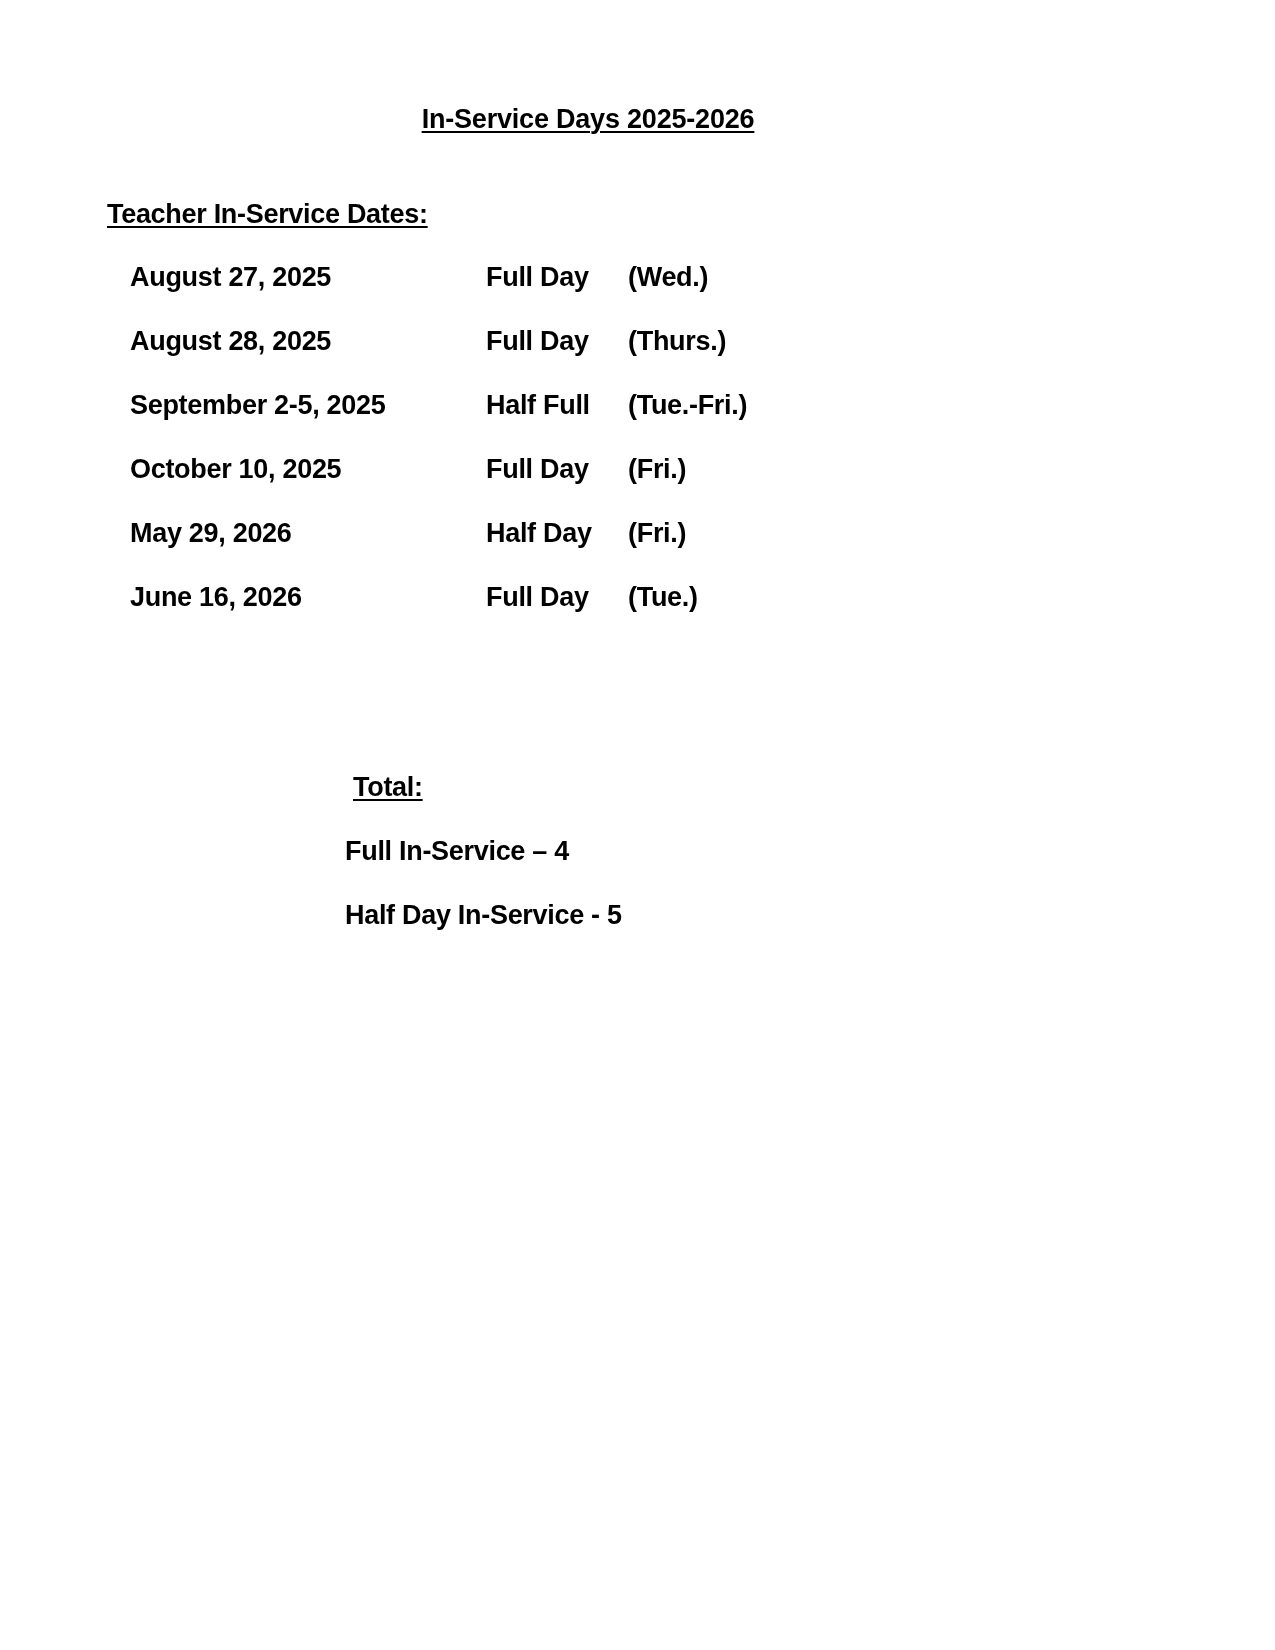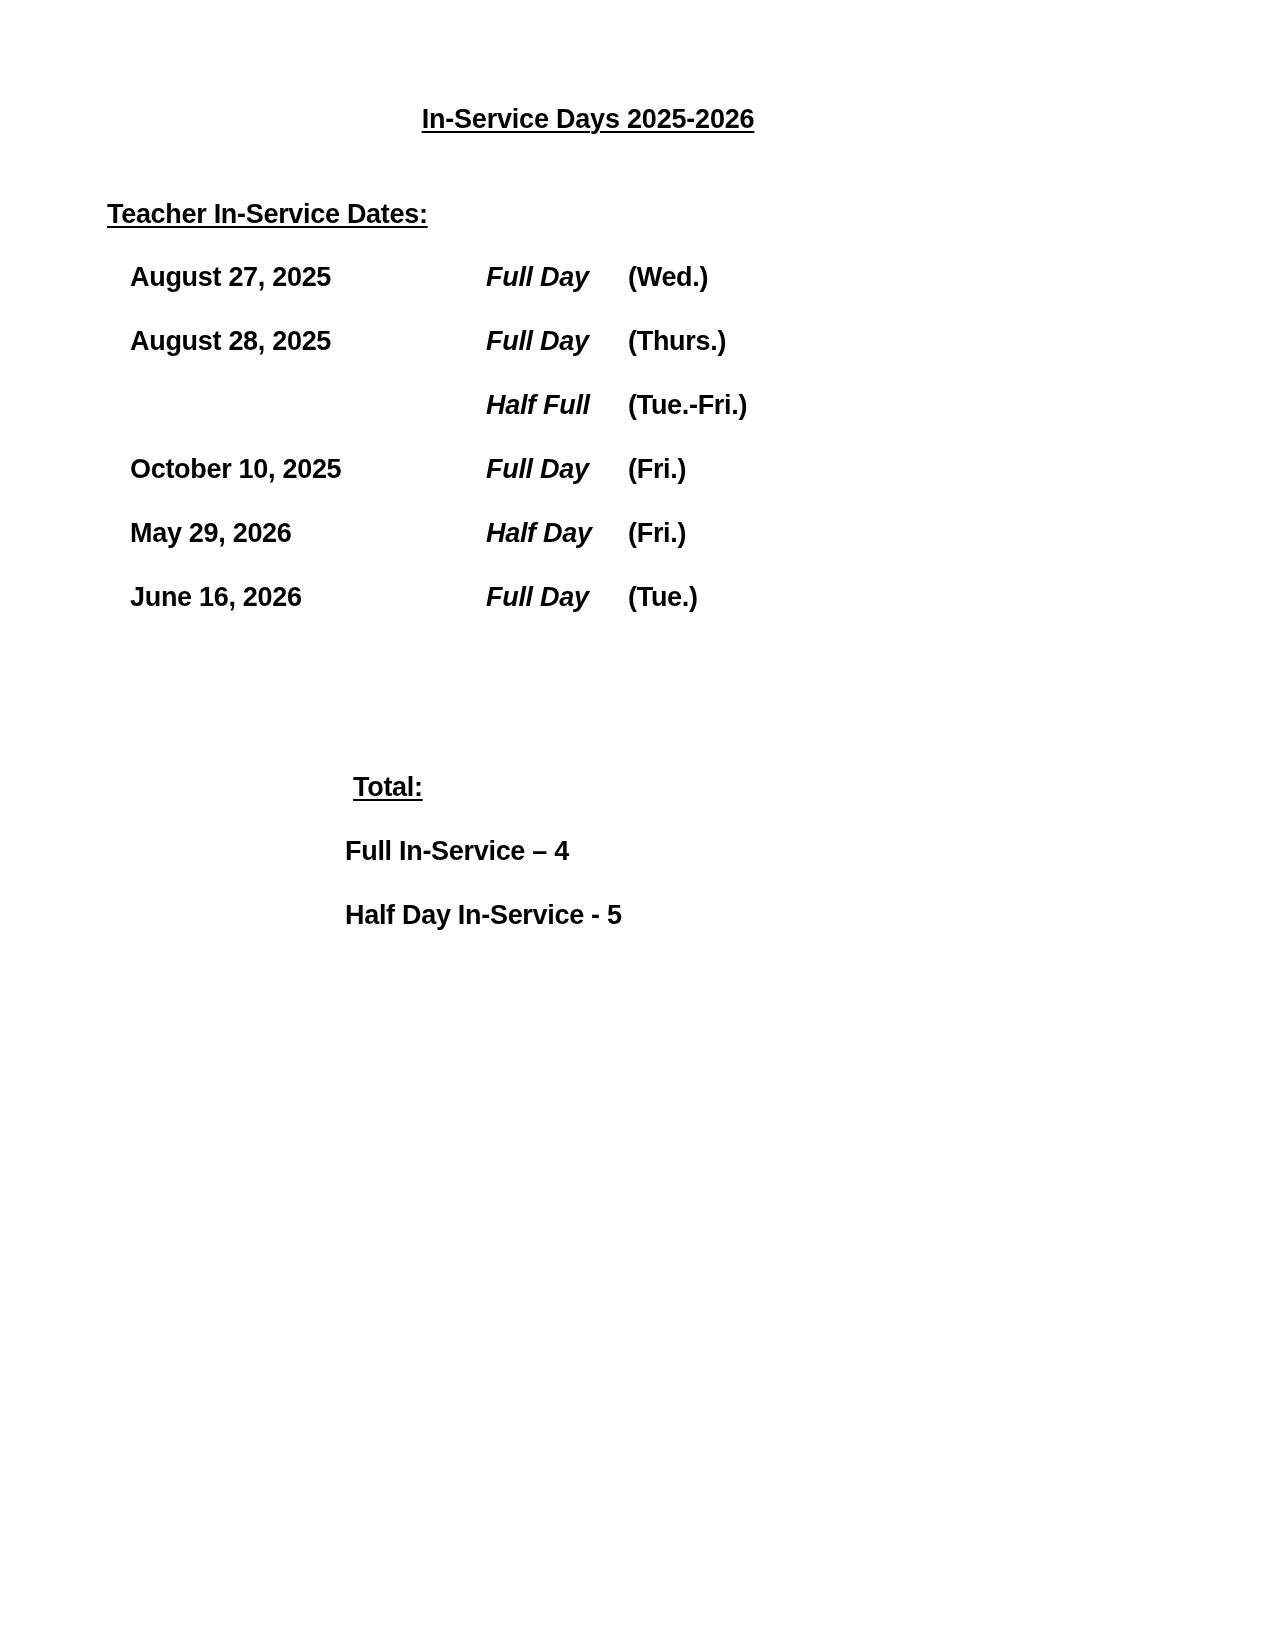--- a/index.html
+++ b/index.html
@@ -52,21 +52,21 @@
       left: 107px;
       height: 34px;
       width: 800px;
       font-weight: bold;
       font-size: 27px;
       line-height: 34px;
       letter-spacing: -0.3px;
       margin-left: 23px;
     }
     .row .date { position: absolute; left: 0; top: 0; white-space: nowrap; }
-    .row .type { position: absolute; left: 356px; top: 0; white-space: nowrap; font-style: italic; }
+    .row .type { position: absolute; left: 356px; top: 0; white-space: nowrap; }
     .row .day  { position: absolute; left: 498px; top: 0; white-space: nowrap; }
 
     .total-heading {
       position: absolute;
       left: 321px;
       top: 771px;
       font-weight: bold;
       font-size: 27px;
       line-height: 32px;
       text-decoration: underline;
@@ -100,20 +100,21 @@
     <span class="day">(Wed.)</span>
   </div>
 
   <div class="row" style="top:324px;">
     <span class="date">August 28, 2025</span>
     <span class="type">Full Day</span>
     <span class="day">(Thurs.)</span>
   </div>
 
   <div class="row" style="top:388px;">
+    <span class="date">September 2-5, 2025</span>
     <span class="type">Half Full</span>
     <span class="day">(Tue.-Fri.)</span>
   </div>
 
   <div class="row" style="top:452px;text-align:right;">
     <span class="date">October 10, 2025</span>
     <span class="type">Full Day</span>
     <span class="day">(Fri.)</span>
   </div>
 

